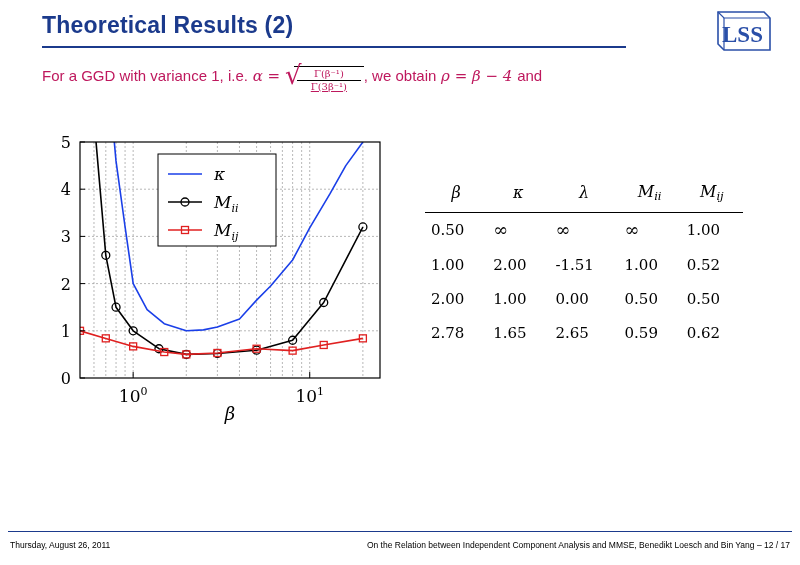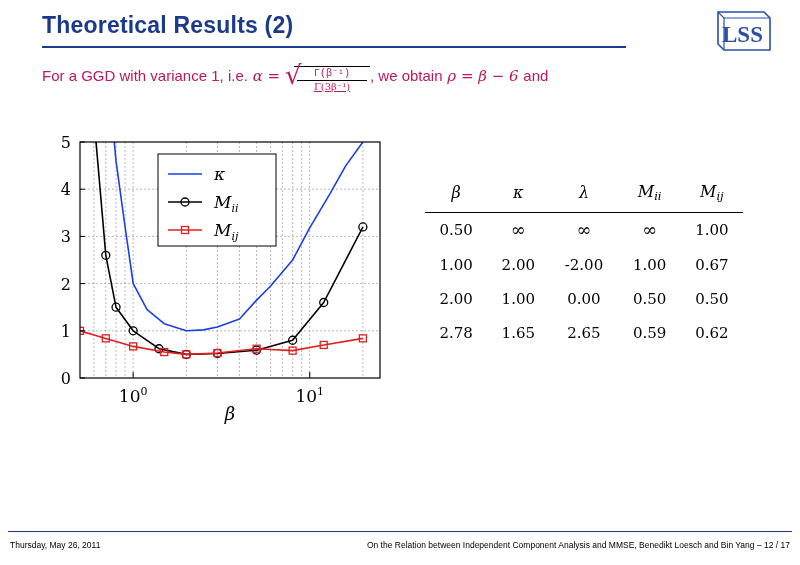--- a/index.html
+++ b/index.html
@@ -35,21 +35,21 @@
     font-size:15px;color:#be185d;
     font-family:"DejaVu Serif", serif;
   }
   .intro .txt{font-family:"Liberation Sans", sans-serif;font-size:15px;}
   .mathi{font-family:"DejaVu Serif", serif;font-style:italic;}
   .frac{
     display:inline-block;vertical-align:-0.55em;
     text-align:center;font-size:10px;line-height:1.15;
     margin:0 1px;
   }
-  .frac .num{display:block;border-bottom:1px solid #000;padding:0 17px;font-family:Liberation Mono, monospace;}
+  .frac .num{display:block;border-bottom:1px solid #000;padding:0 17px;}
   .frac .den{display:block;padding:0 2px;text-decoration:underline;}
   .sqrt{
     display:inline-block;position:relative;
     padding-left:9px;vertical-align:-0.2em;
   }
   .sqrt:before{
     content:"\221A";
     position:absolute;left:0;top:-4px;font-size:26px;line-height:1;
     font-family:"DejaVu Serif", serif;
   }
@@ -64,21 +64,21 @@
   
   .table-wrap{position:absolute;left:425px;top:178px;width:340px;}
   table.res{border-collapse:collapse;width:318px;}
   table.res th{
     font-family:"DejaVu Serif", serif;font-style:italic;
     font-size:16px;font-weight:normal;padding:4px 6px 9px 6px;text-align:center;
   }
   table.res th.first{text-align:center;}
   table.res td{
     font-family:"DejaVu Serif", serif;
-    font-size:15px;padding:8px 6px;text-align:center;color:#000;
+    font-size:15px;padding:8px 6px;color:#000;
   }
   table.res tr.hdr{border-bottom:1px solid #000;}
   .inf{font-size:18px;line-height:1;}
   .sub{font-size:0.72em;vertical-align:-0.25em;}
 
   
   .footer-rule{
     position:absolute;left:8px;top:531px;width:784px;height:1px;background:#1b3a8c;
   }
   .footer-left{
@@ -103,21 +103,21 @@
       <path d="M8 8 V40" fill="none" stroke="#2a4fa8" stroke-width="1.2"></path>
       <text x="6" y="32" font-family="Liberation Serif, serif" font-size="23" font-weight="bold" fill="#2a4fa8">LSS</text>
     </svg>
   </div>
 
   <div class="intro">
     <span class="txt">For a GGD with variance 1, i.e.</span>
     <span class="mathi">α</span>
     <span class="mathi">=</span>
     <span class="sqrt"><span class="inner"><span class="frac"><span class="num">Γ(β⁻¹)</span><span class="den">Γ(3β⁻¹)</span></span></span></span><span class="txt">, we obtain</span>
-    <span class="mathi">ρ = β − 6</span>
+    <span class="mathi">ρ = β − 4</span>
     <span class="txt">and</span>
   </div>
 
   <div class="plot-wrap">
     <svg id="chart-svg" width="390" height="300" viewBox="0 0 390 300">
       <defs>
         <clipPath id="plotclip">
             <rect x="52" y="14" width="300" height="236"></rect>
           </clipPath>
       </defs>
@@ -226,39 +226,39 @@
           <tr>
             <td>0.50</td>
             <td><span class="inf">∞</span></td>
             <td><span class="inf">∞</span></td>
             <td><span class="inf">∞</span></td>
             <td>1.00</td>
           </tr>
           <tr>
             <td>1.00</td>
             <td>2.00</td>
-            <td>-2.00</td>
-            <td>1.00</td>
-            <td>0.67</td>
+            <td>-1.51</td>
+            <td>1.00</td>
+            <td>0.52</td>
           </tr>
           <tr>
             <td>2.00</td>
             <td>1.00</td>
             <td>0.00</td>
             <td>0.50</td>
             <td>0.50</td>
           </tr>
           <tr>
             <td>2.78</td>
             <td>1.65</td>
             <td>2.65</td>
             <td>0.59</td>
             <td>0.62</td>
           </tr>
         </tbody>
     </table>
   </div>
 
   <div class="footer-rule"></div>
-  <div class="footer-left">Thursday, May 26, 2011</div>
+  <div class="footer-left">Thursday, August 26, 2011</div>
   <div class="footer-right">On the Relation between Independent Component Analysis and MMSE, Benedikt Loesch and Bin Yang – 12 / 17</div>
 
 </div>
 
 </body></html>

